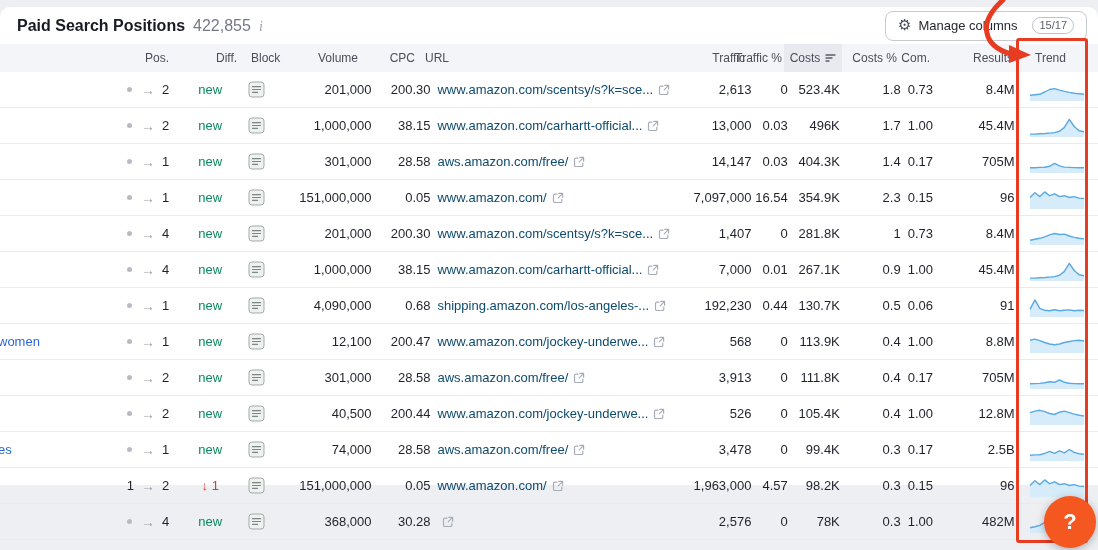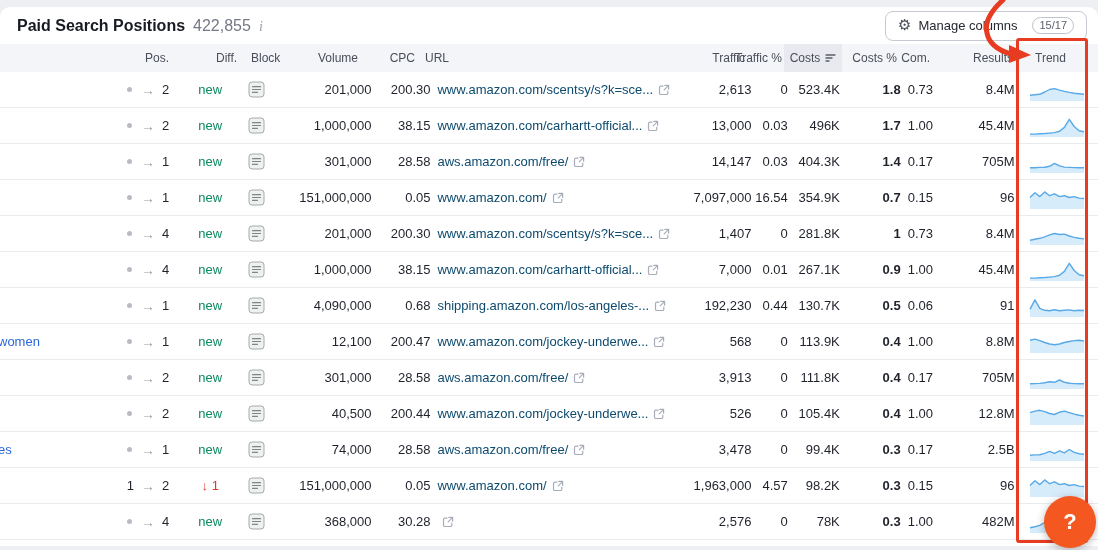--- a/index.html
+++ b/index.html
@@ -1,18 +1,18 @@
 <!DOCTYPE html>
 <html><head>
 <meta charset="utf-8">
 <style>
   html,body{margin:0;padding:0;}
   .stage{position:relative;width:1098px;height:550px;background:#edeff3;overflow:hidden;
          font-family:"Liberation Sans",sans-serif;color:#1f222b;}
-  .card{position:absolute;left:0;top:7px;width:1098px;height:539px;background:#fff;border-radius:10px 10px 0 0;}
+  .card{position:absolute;left:0;top:7px;width:1098px;height:478px;background:#fff;border-radius:10px 10px 0 0;}
 
   
   .titlebar{position:absolute;top:0;left:0;right:0;height:37px;display:flex;align-items:center;
             justify-content:space-between;padding:0 11px 0 17px;box-sizing:border-box;}
   .title-left{display:flex;align-items:baseline;gap:8px;}
   .page-title{font-size:16px;font-weight:bold;color:#181a24;}
   .results-count{font-size:16px;color:#757986;}
   .info-i{font-family:"Liberation Serif",serif;font-style:italic;font-size:14px;color:#9ba0ab;cursor:pointer;}
   .title-right{display:flex;gap:9px;align-items:center;}
   .btn{display:flex;align-items:center;gap:7px;height:30px;padding:0 12px;background:#fff;
@@ -35,21 +35,21 @@
   .c-kw{width:110px;overflow:hidden;}
   .c-pos{width:76px;display:flex;align-items:center;padding-left:18px;}
   .c-diff{width:56px;text-align:center;}
   .c-block{width:38px;display:flex;justify-content:center;align-items:center;}
   .c-vol{width:82px;padding-right:4px;margin-left:20px;}
   .c-cpc{width:58px;padding-right:2px;}
   .c-url{width:266px;padding-left:5px;display:flex;align-items:center;overflow:hidden;}
   .c-traffic{width:62px;padding-right:3px;}
   .c-tpct{width:36px;padding-right:2px;}
   .c-costs{width:54px;padding-right:3px;}
-  .c-cpct{width:61px;padding-right:2px;font-weight:bold;}
+  .c-cpct{width:61px;padding-right:2px;}
   .c-com{width:34px;padding-right:3px;}
   .c-results{width:82px;padding-right:2px;}
   .c-trend{width:83px;display:flex;justify-content:center;align-items:center;}
 
   .kwlink{color:#2b67d9;text-decoration:none;margin-left:-2px;cursor:pointer;}
   .dot{width:5px;height:5px;border-radius:50%;background:#b8bcc2;display:inline-block;}
   .prevnum{width:8px;text-align:right;color:#1f222b;}
   .prevslot{width:8px;display:flex;justify-content:center;}
   .arr{color:#9aa0a9;font-size:14px;margin:0 7px;}
   .posnum{width:12px;color:#1f222b;}
@@ -244,21 +244,21 @@
           <div class="td c-url">
             <a class="urllink">www.amazon.com/</a>
             <svg width="12" height="12" viewBox="0 0 12 12" class="extlink">
               <path d="M5 2.2 H2.8 A1.3 1.3 0 0 0 1.5 3.5 V9.2 A1.3 1.3 0 0 0 2.8 10.5 H8.5 A1.3 1.3 0 0 0 9.8 9.2 V7" fill="none" stroke="#a7adb8" stroke-width="1.2" stroke-linecap="round"></path>
               <path d="M6.8 1.4 H10.6 V5.2 M10.4 1.6 L6.2 5.8" fill="none" stroke="#a7adb8" stroke-width="1.2" stroke-linecap="round" stroke-linejoin="round"></path>
             </svg>
           </div>
           <div class="td num c-traffic">7,097,000</div>
           <div class="td num c-tpct">16.54</div>
           <div class="td num c-costs">354.9K</div>
-          <div class="td num c-cpct">0.7</div>
+          <div class="td num c-cpct">2.3</div>
           <div class="td num c-com">0.15</div>
           <div class="td num c-results">96</div>
           <div class="td c-trend">
             <svg width="56" height="26" viewBox="0 0 56 26">
               <polygon points="1,24 1.0,12.5 5.9,7.8 10.8,11.6 15.7,6.9 20.6,10.7 25.5,8.8 30.5,11.6 35.4,10.7 40.3,12.5 45.2,11.6 50.1,13.1 55.0,13.5 55,24" fill="#d7ecfb"></polygon>
               <polyline points="1.0,12.5 5.9,7.8 10.8,11.6 15.7,6.9 20.6,10.7 25.5,8.8 30.5,11.6 35.4,10.7 40.3,12.5 45.2,11.6 50.1,13.1 55.0,13.5" fill="none" stroke="#58a9e6" stroke-width="1.4" stroke-linejoin="round"></polyline>
             </svg>
           </div>
         </div>
         <div class="tr">

